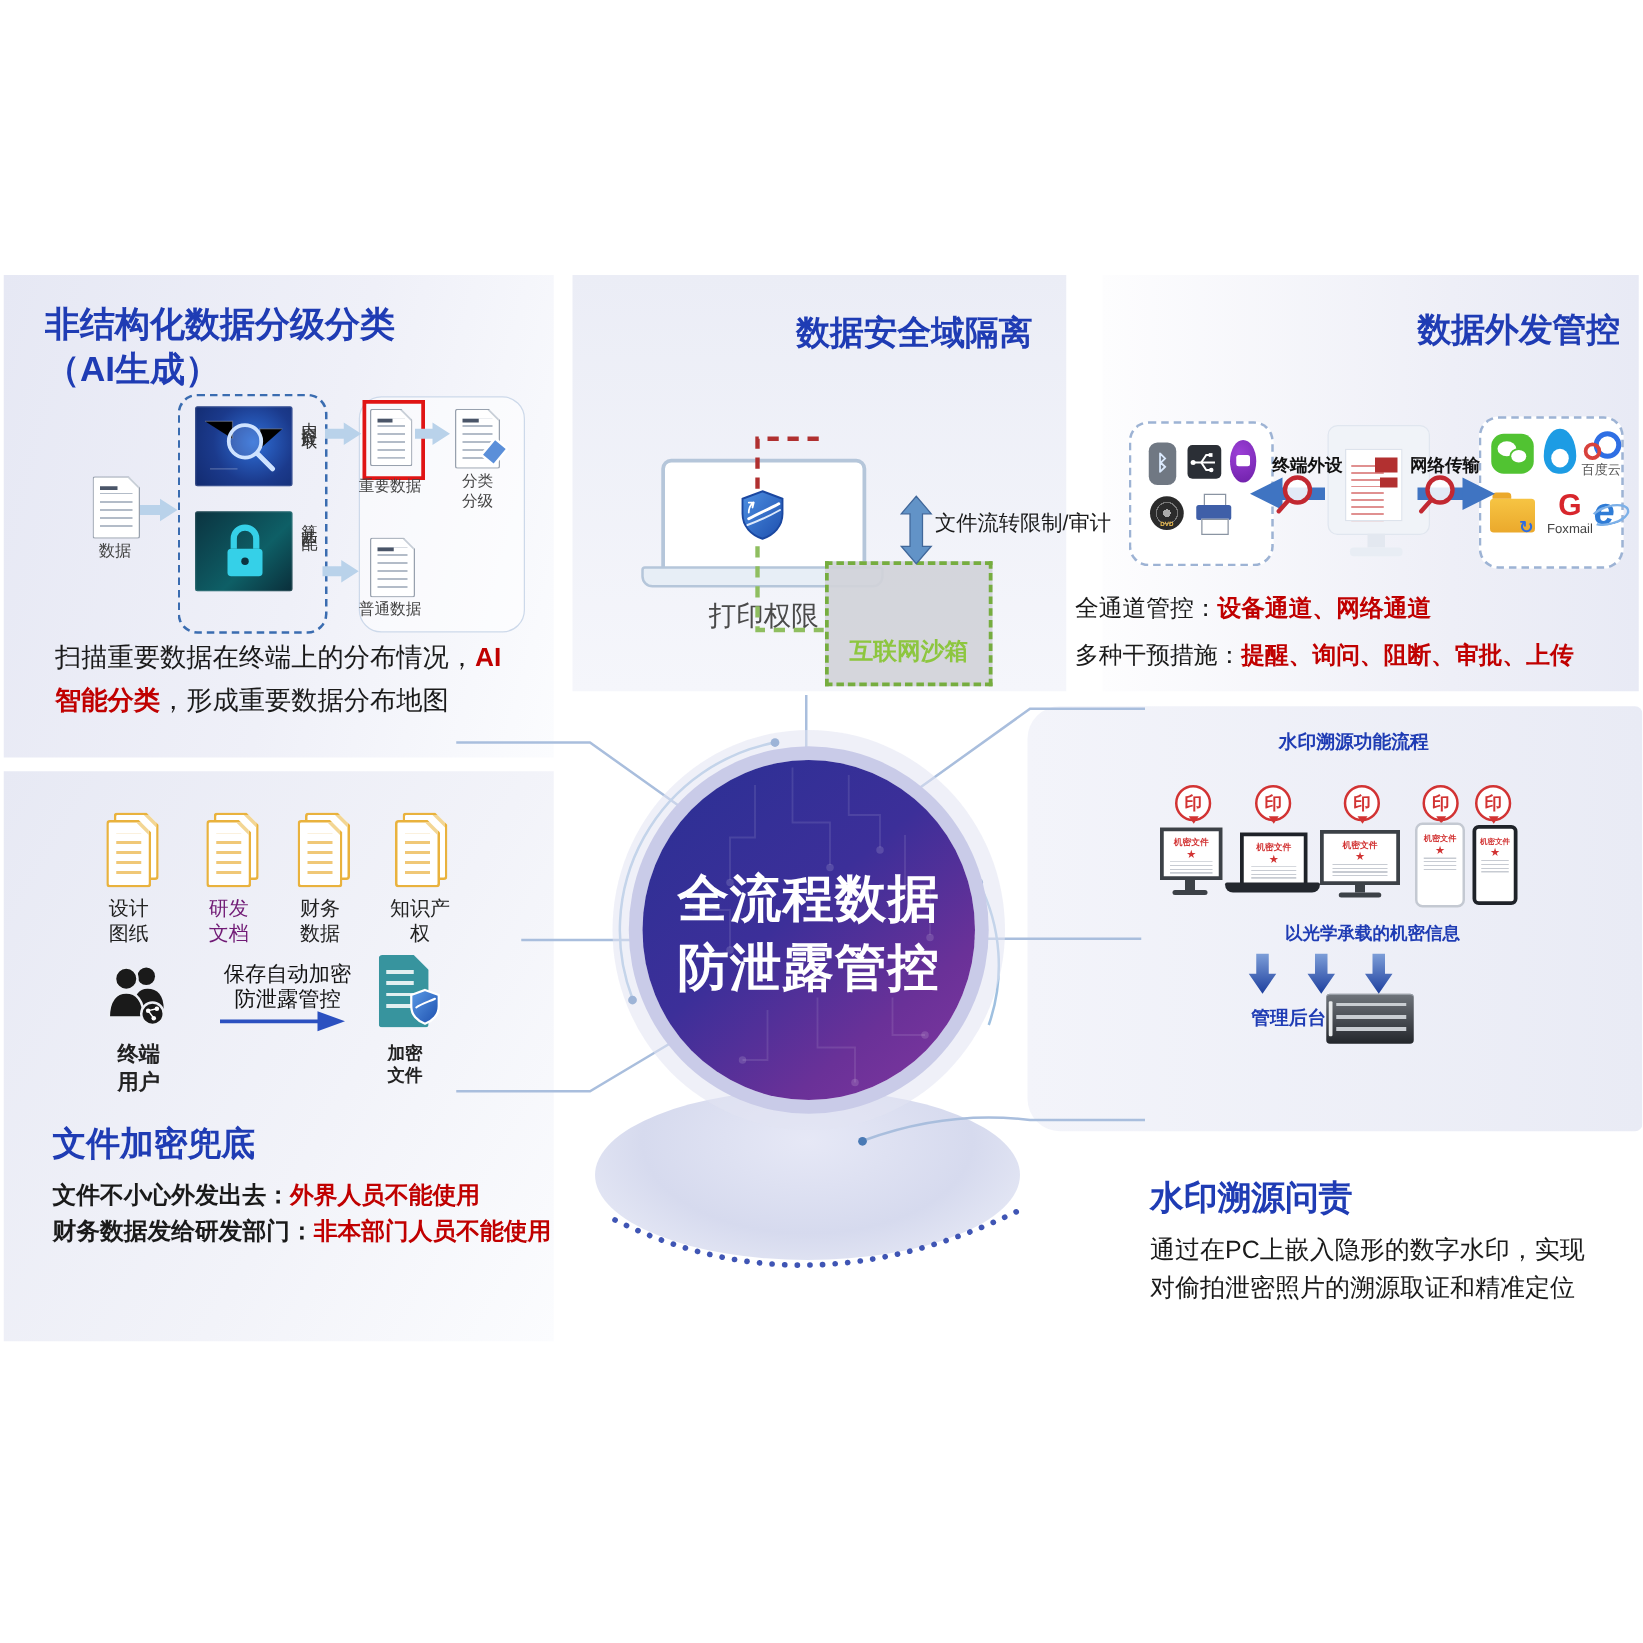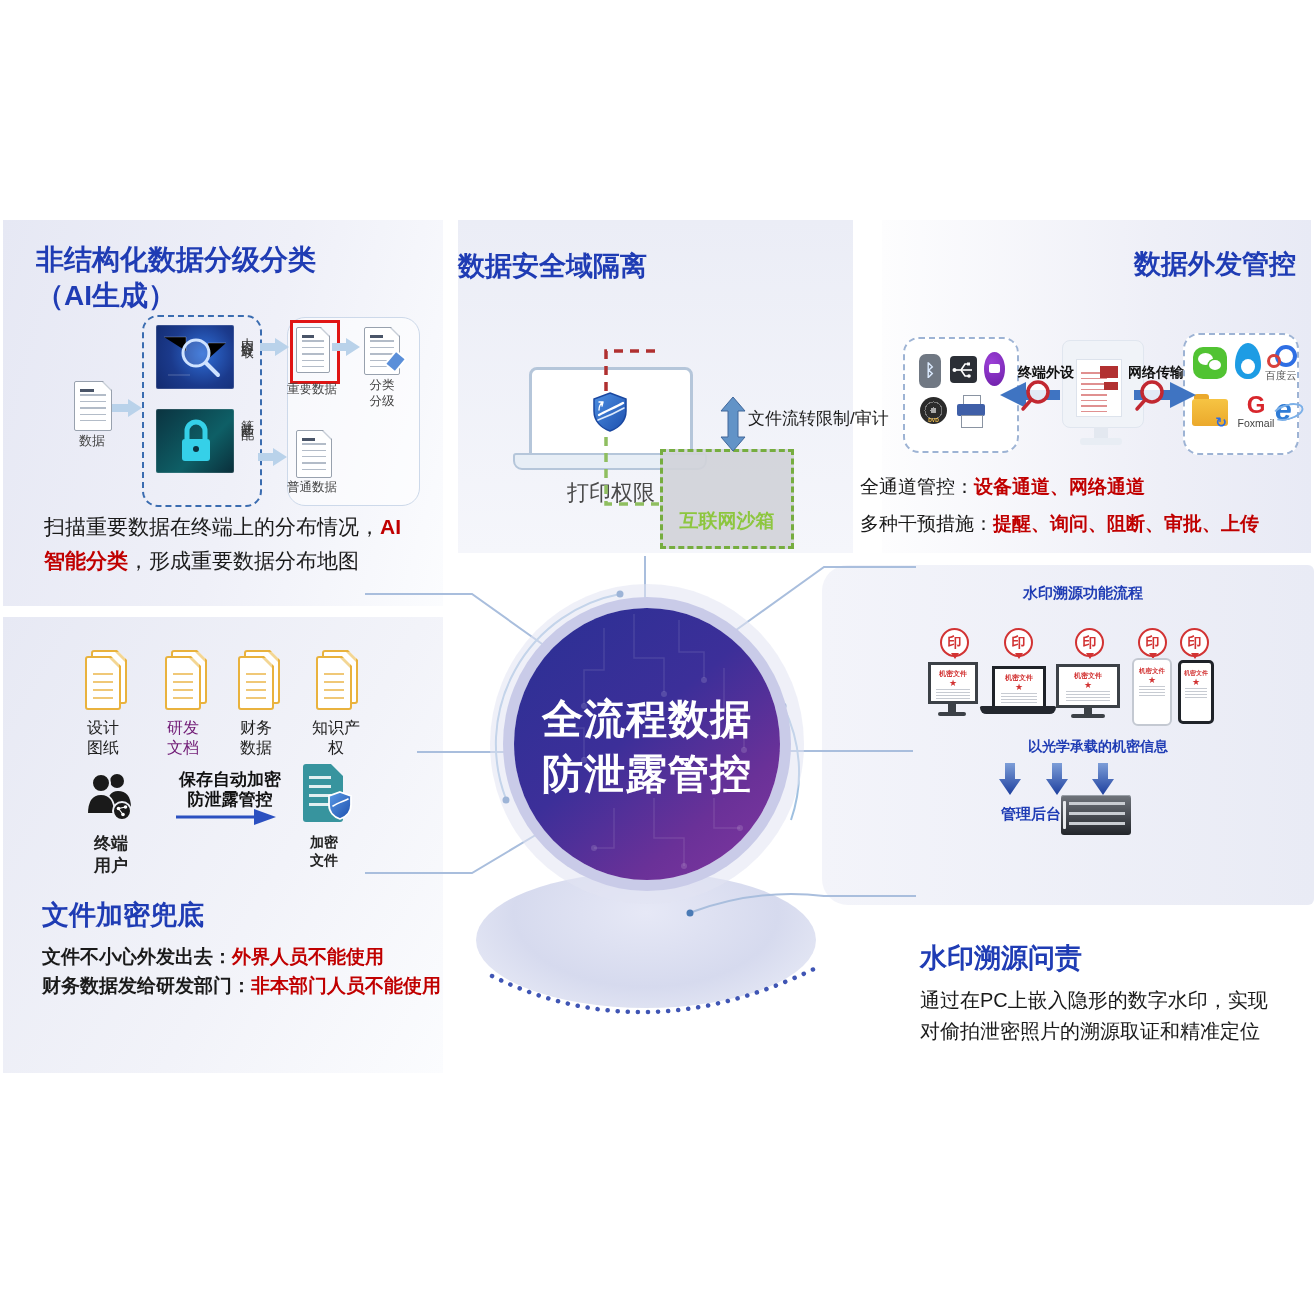--- a/index.html
+++ b/index.html
@@ -128,21 +128,21 @@
   </div>
 
   <div class="gdoc" style="left:296px;top:430px;width:34px;height:46px;z-index:2"></div>
   <div class="lbl" style="left:282px;top:479px;width:60px;font-size:12.5px;z-index:2">普通数据</div>
 
   <div class="abs desc" style="left:44px;top:510px;width:402px;z-index:2">
     <span class="blk">扫描重要数据在终端上的分布情况，</span><span class="red">AI</span><br>
     <span class="red">智能分类</span><span class="blk">，形成重要数据分布地图</span>
   </div>
 
-  <div class="abs t-blue h-mid" style="left:458px;top:248px;width:368px;text-align:left;z-index:2">数据安全域隔离</div>
+  <div class="abs t-blue h-mid" style="left:458px;top:248px;width:368px;text-align:right;z-index:2">数据安全域隔离</div>
 
   <div class="abs" style="left:529px;top:367px;width:158px;height:86px;border:3px solid #b5c6da;border-radius:8px 8px 0 0;background:#fff;z-index:2">
     <svg width="44" height="44" viewBox="0 0 44 44" style="position:absolute;left:56px;top:20px">
       <defs>
           <linearGradient id="lapsh" x1="0" y1="0" x2="1" y2="1">
         <stop offset="0" stop-color="#4e90e2"></stop>
             <stop offset="1" stop-color="#1d4fae"></stop>
           </linearGradient>
         </defs>
       <path d="M22 3 L38 9 V21 C38 31 31 38 22 41 C13 38 6 31 6 21 V9 Z" fill="url(#lapsh)" stroke="#1a47a0" stroke-width="1.5"></path>
@@ -277,21 +277,21 @@
         <circle cx="39.5" cy="37" r="1.8" fill="#fff"></circle>
         <circle cx="37" cy="44.5" r="1.8" fill="#fff"></circle>
       <path d="M32.5 38.5 L39.5 37 M32.5 38.5 L37 44.5" stroke="#fff" stroke-width="1.2"></path>
     </svg>
   </div>
   <div class="lbl" style="left:80px;top:833px;width:62px;font-size:17px;font-weight:bold;line-height:1.3;color:#222;z-index:2">
     <div>终端</div>
       <div>用户</div>
   </div>
 
-  <div class="abs" style="left:165px;top:770px;width:130px;text-align:center;font-size:17px;font-weight:bold;color:#111;line-height:1.15;z-index:2">
+  <div class="abs" style="left:165px;top:770px;width:130px;text-align:center;font-size:17px;font-weight:normal;color:#111;line-height:1.15;z-index:2">
     <div>保存自动加密</div>
       <div>防泄露管控</div>
   </div>
 
   <div class="tdoc" style="left:303px;top:764px;width:40px;height:58px;z-index:2"></div>
   <svg class="abs" style="left:326px;top:790px;z-index:3" width="28" height="32" viewBox="0 0 28 32">
     <defs>
         <linearGradient id="gsh2" x1="0" y1="0" x2="1" y2="1">
       <stop offset="0" stop-color="#5b9be6"></stop>
           <stop offset="1" stop-color="#1d4fae"></stop>

